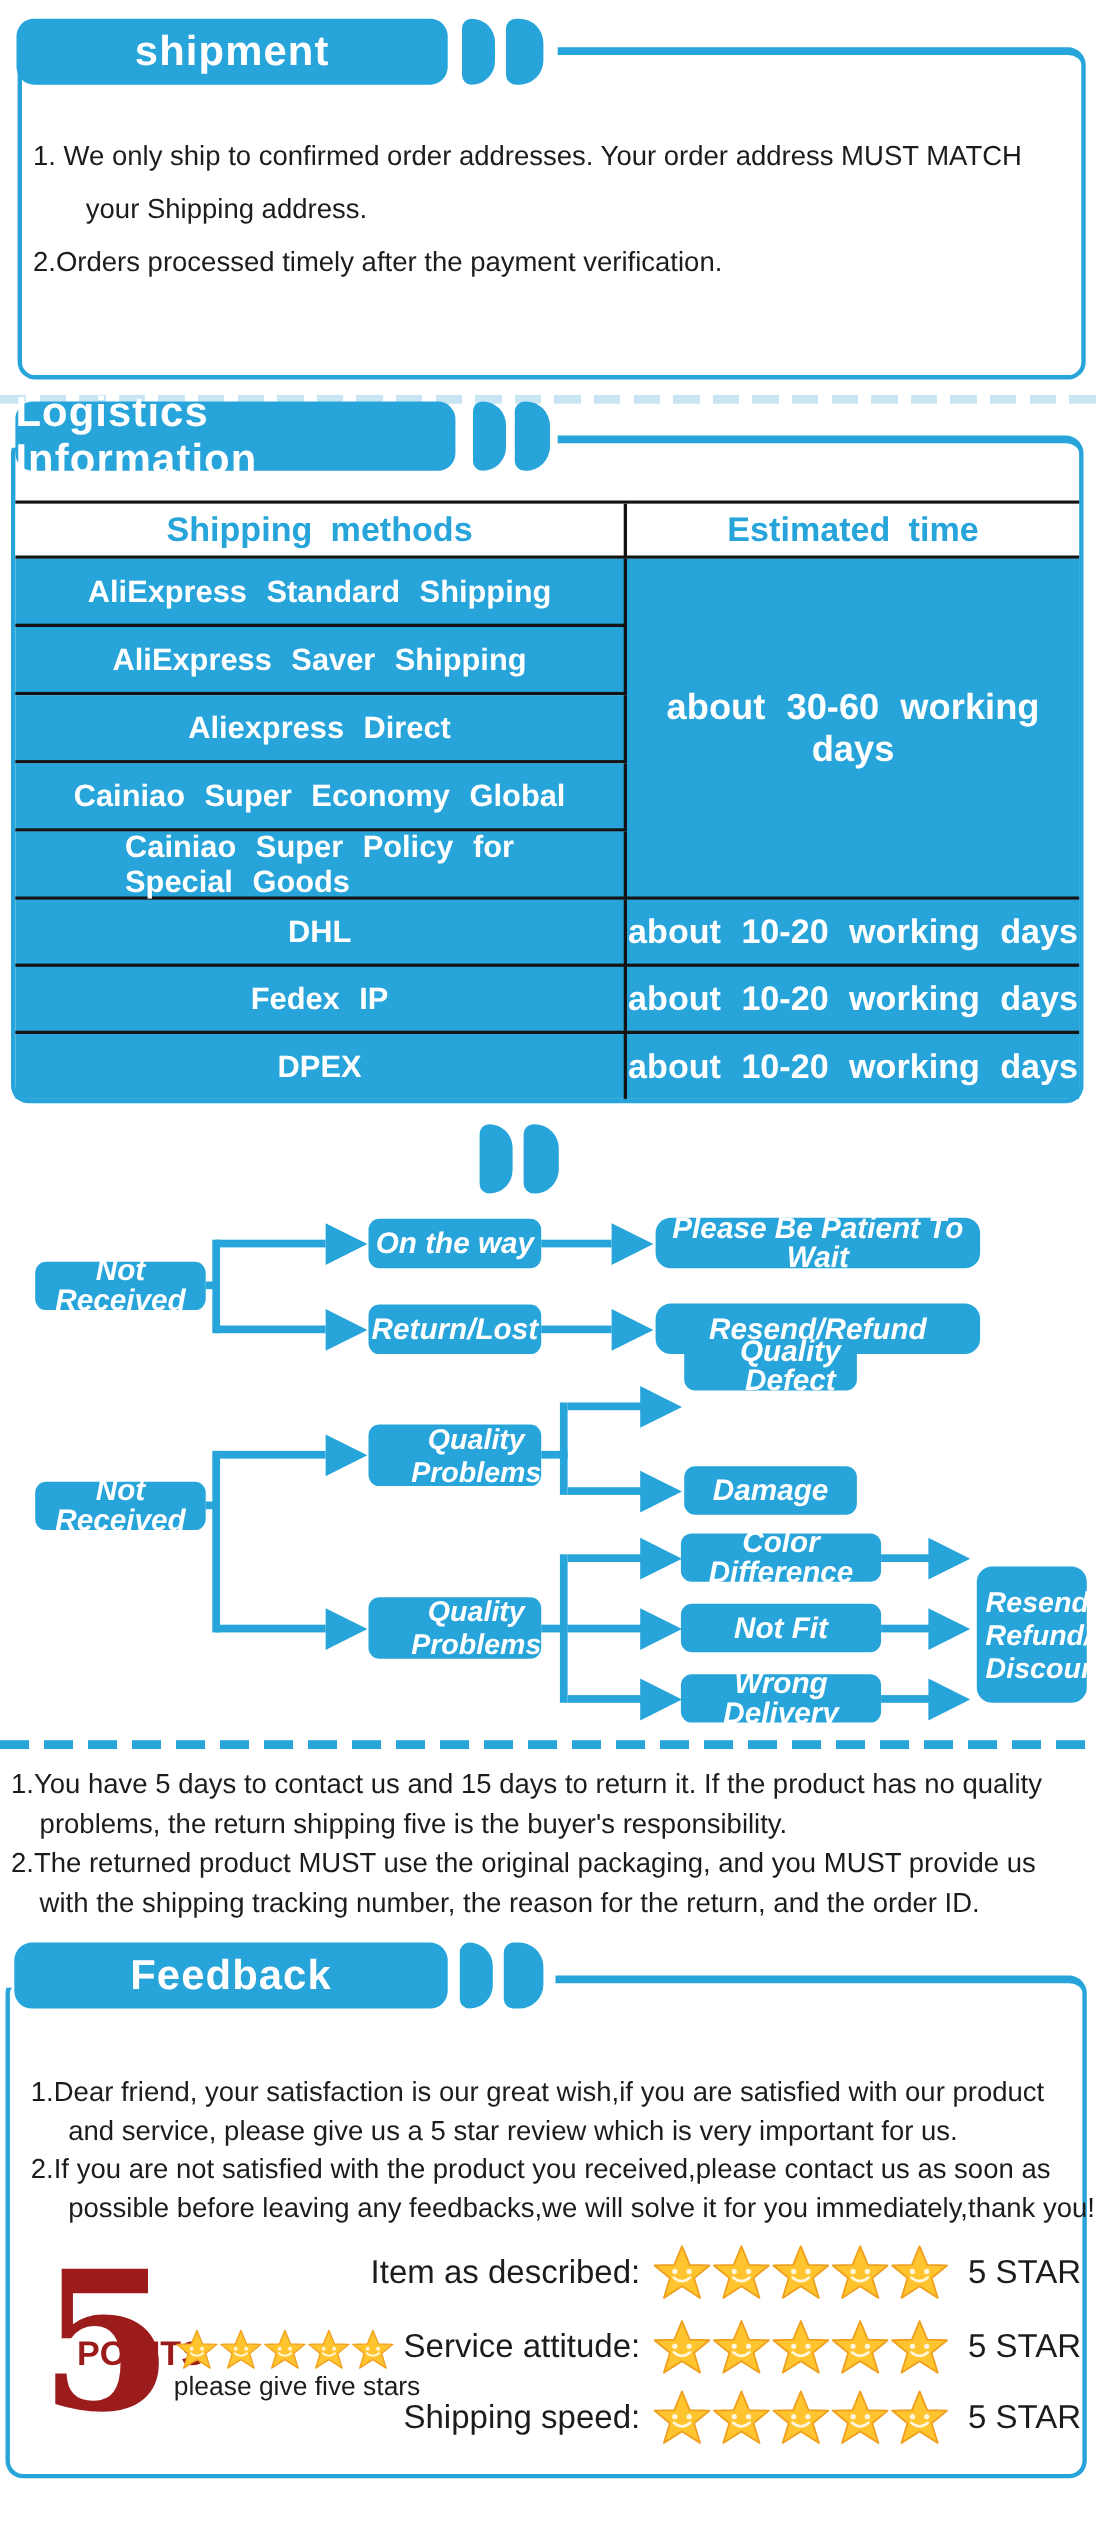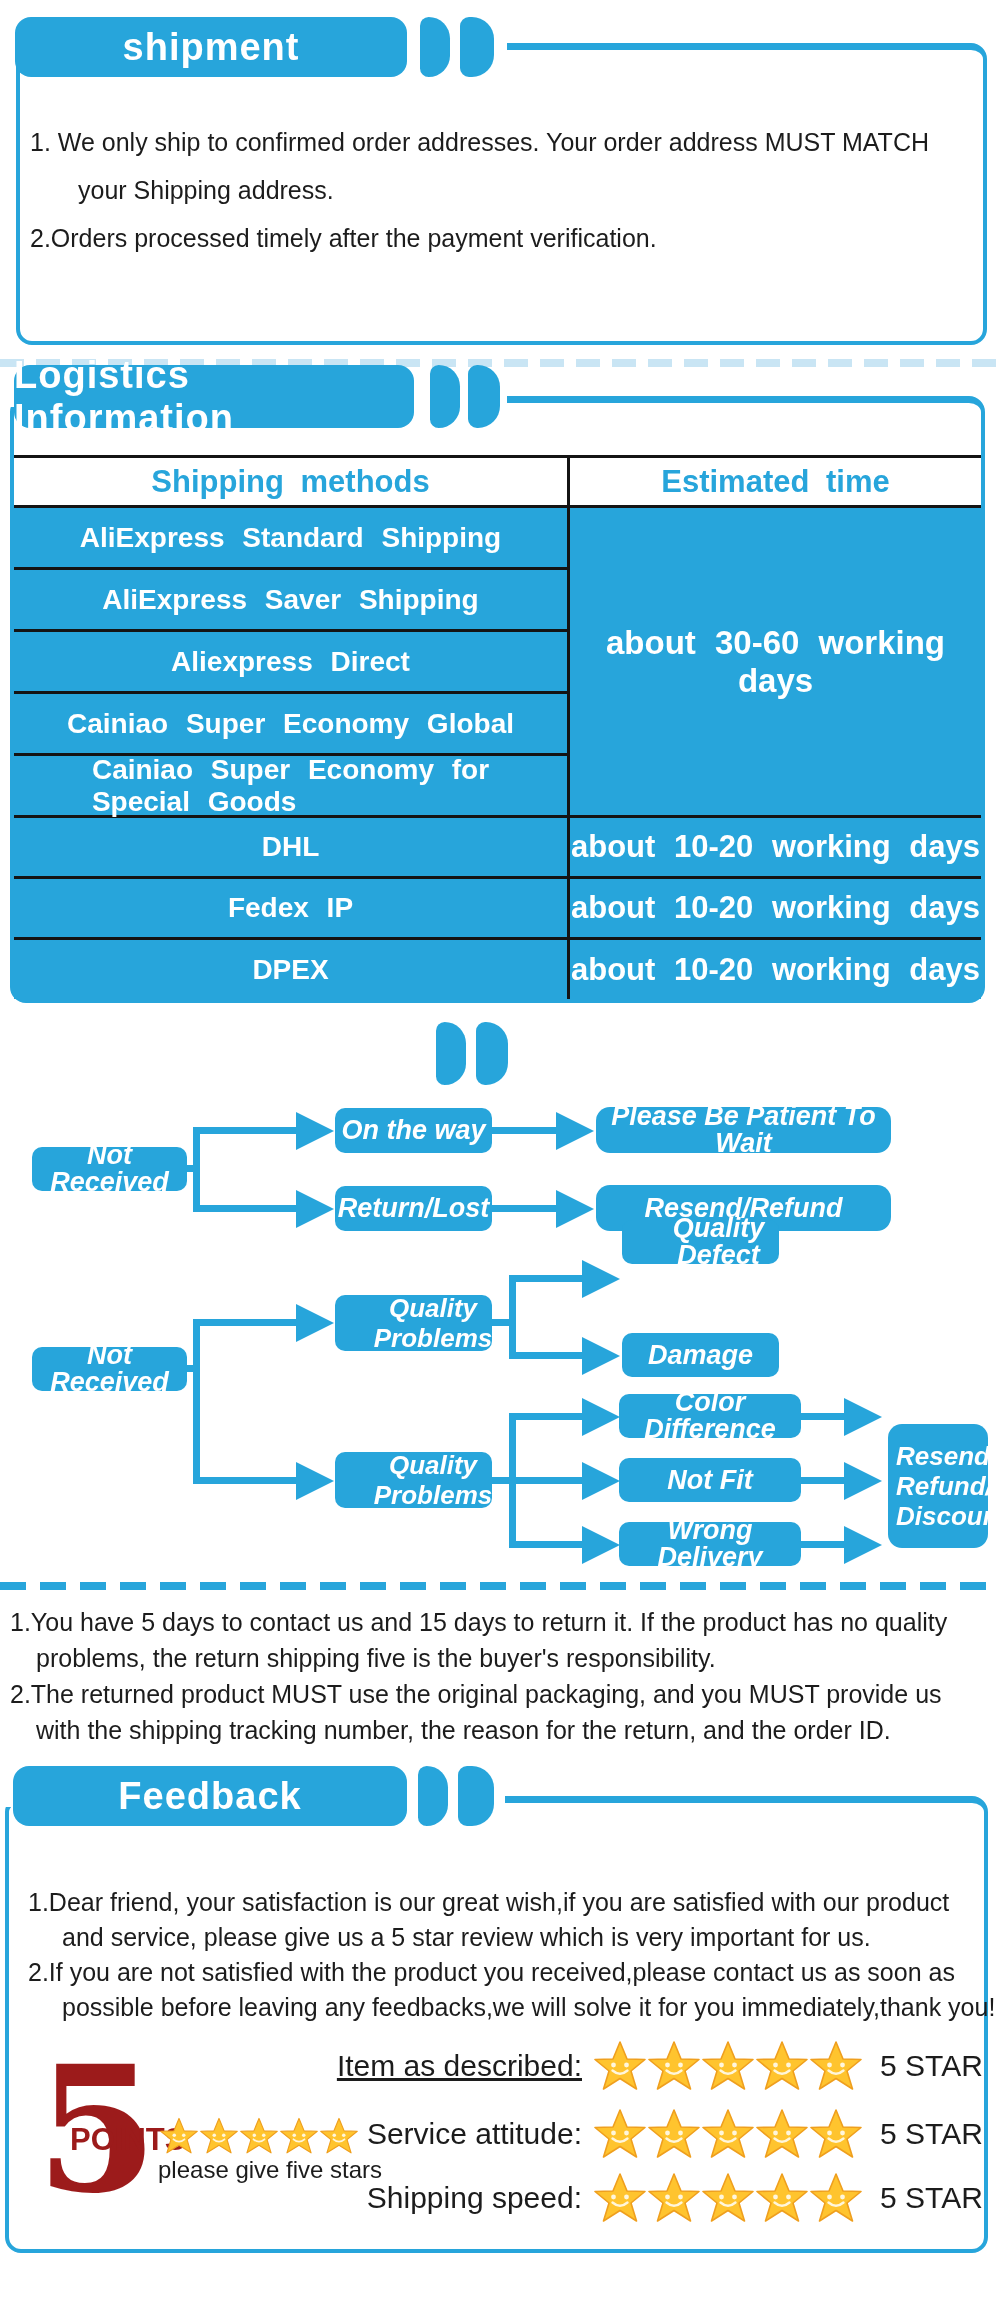--- a/index.html
+++ b/index.html
@@ -81,21 +81,21 @@
   <div class="frame" style="left:10px; top:396px; width:975px; height:607px;">
     <div class="ship-table">
       <div class="cell c-left c-head">Shipping methods</div>
       <div class="cell c-head">Estimated time</div>
 
       <div class="cell c-left" style="grid-row:2">AliExpress Standard Shipping</div>
       <div class="cell c-left" style="grid-row:3">AliExpress Saver Shipping</div>
       <div class="cell c-left" style="grid-row:4">Aliexpress Direct</div>
       <div class="cell c-left" style="grid-row:5">Cainiao Super Economy Global</div>
       <div class="cell c-left" style="grid-row:6">
-        <span class="pre">Cainiao Super Economy for
+        <span class="pre">Cainiao Super Policy for
 Special Goods</span>
       </div>
       <div class="cell c-merged">about 30-60 working days</div>
 
       <div class="cell c-left" style="grid-row:7">DHL</div>
       <div class="cell c-time" style="grid-row:7">about 10-20 working days</div>
       <div class="cell c-left" style="grid-row:8">Fedex IP</div>
       <div class="cell c-time" style="grid-row:8">about 10-20 working days</div>
       <div class="cell c-left c-last" style="grid-row:9">DPEX</div>
       <div class="cell c-time c-last" style="grid-row:9">about 10-20 working days</div>
@@ -182,21 +182,21 @@
     <span>Feedback</span>
   </div>
   <div class="dshape" style="left:418px; top:1766px; width:30px; height:60px;"></div>
   <div class="dshape" style="left:458px; top:1766px; width:36px; height:60px;"></div>
 
   <div class="tline" style="left:28px; top:1887px;">1.Dear friend, your satisfaction is our great wish,if you are satisfied with our product</div>
   <div class="tline" style="left:62px; top:1922px;">and service, please give us a 5 star review which is very important for us.</div>
   <div class="tline" style="left:28px; top:1957px;">2.If you are not satisfied with the product you received,please contact us as soon as</div>
   <div class="tline" style="left:62px; top:1992px;">possible before leaving any feedbacks,we will solve it for you immediately,thank you!</div>
 
-  <div class="rate-label" style="left:300px; top:2040px;text-decoration:underline;">Item as described:</div>
+  <div class="rate-label" style="left:300px; top:2040px;">Item as described:</div>
   <div class="stars-row" style="left:594px; top:2040px;">
       <svg class="star-svg" width="52" height="52" viewBox="0 0 52 52">
         <polygon points="26,2 33,19 51,19.5 37,31 42.5,49 26,38.5 9.5,49 15,31 1,19.5 19,19" fill="#ffc42e" stroke="#ef9f1e" stroke-width="1.6" stroke-linejoin="round"></polygon>
         <circle cx="19.5" cy="25" r="2.4" fill="#fff6dc"></circle>
         <circle cx="32.5" cy="25" r="2.4" fill="#fff6dc"></circle>
         <path d="M18.5 30.5 q7.5 6.5 15 0" stroke="#fff6dc" stroke-width="2.4" fill="none" stroke-linecap="round"></path>
       </svg>
       <svg class="star-svg" width="52" height="52" viewBox="0 0 52 52">
         <polygon points="26,2 33,19 51,19.5 37,31 42.5,49 26,38.5 9.5,49 15,31 1,19.5 19,19" fill="#ffc42e" stroke="#ef9f1e" stroke-width="1.6" stroke-linejoin="round"></polygon>
         <circle cx="19.5" cy="25" r="2.4" fill="#fff6dc"></circle>

